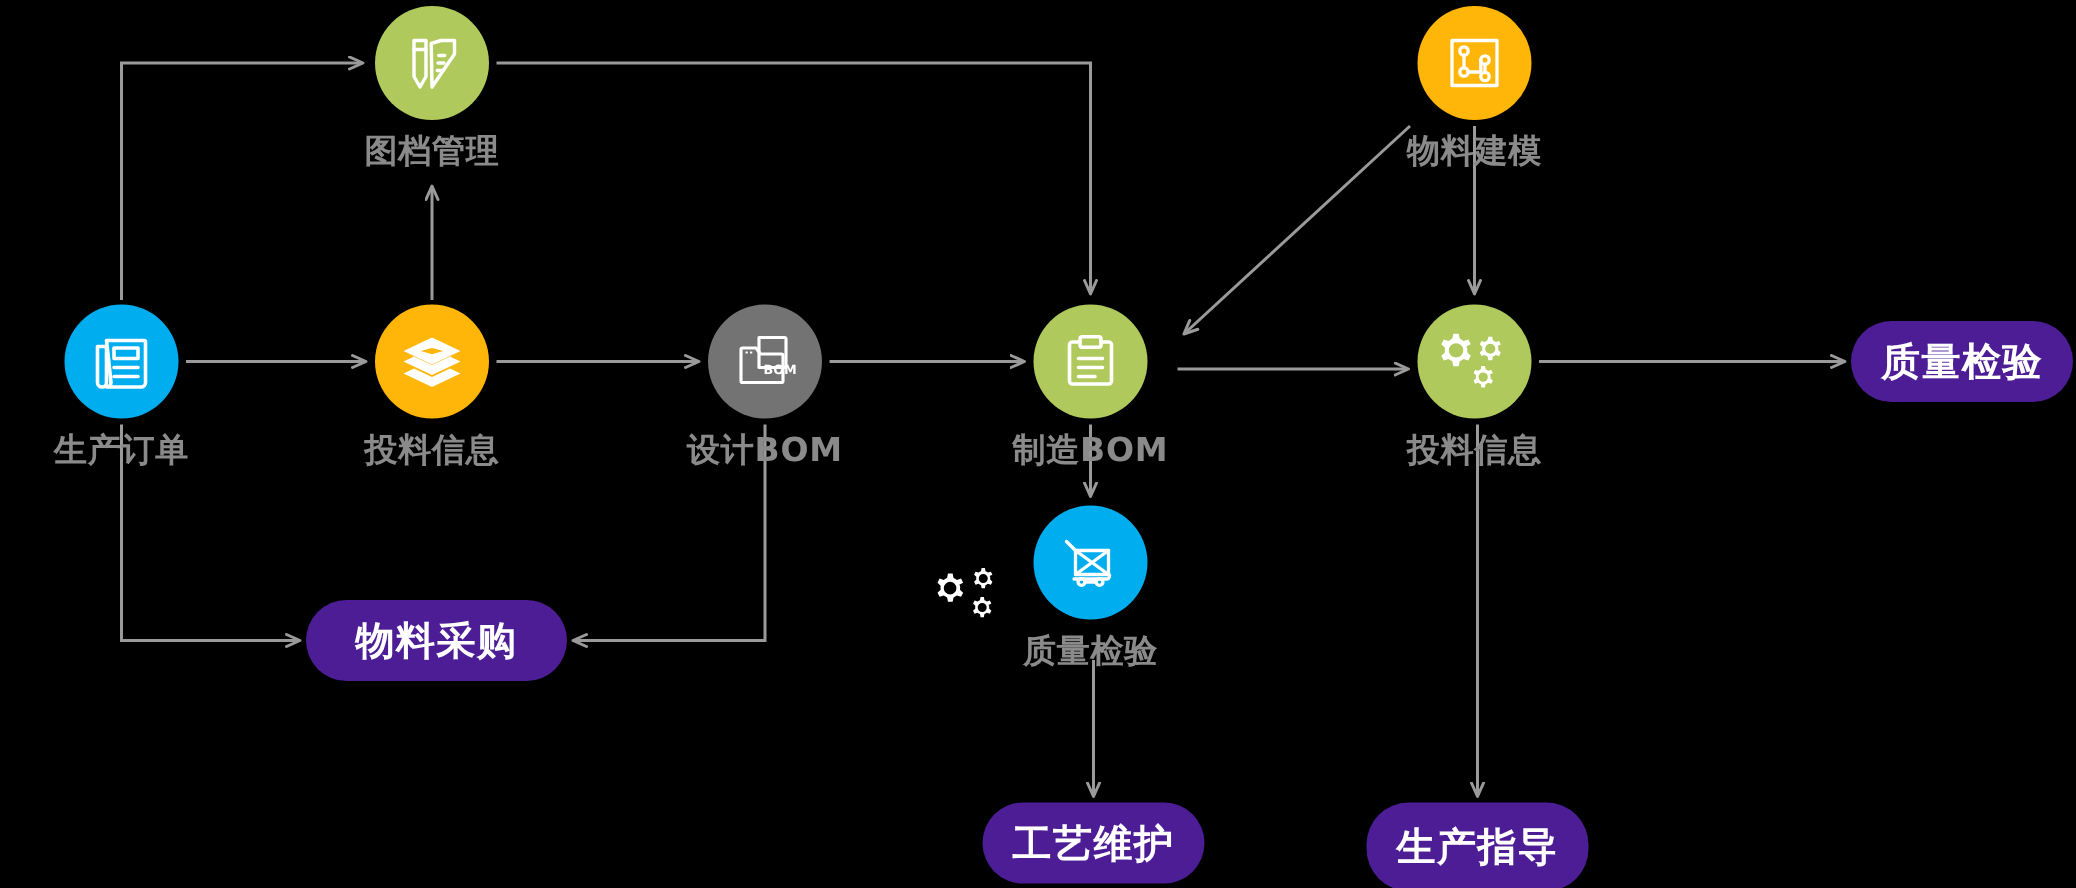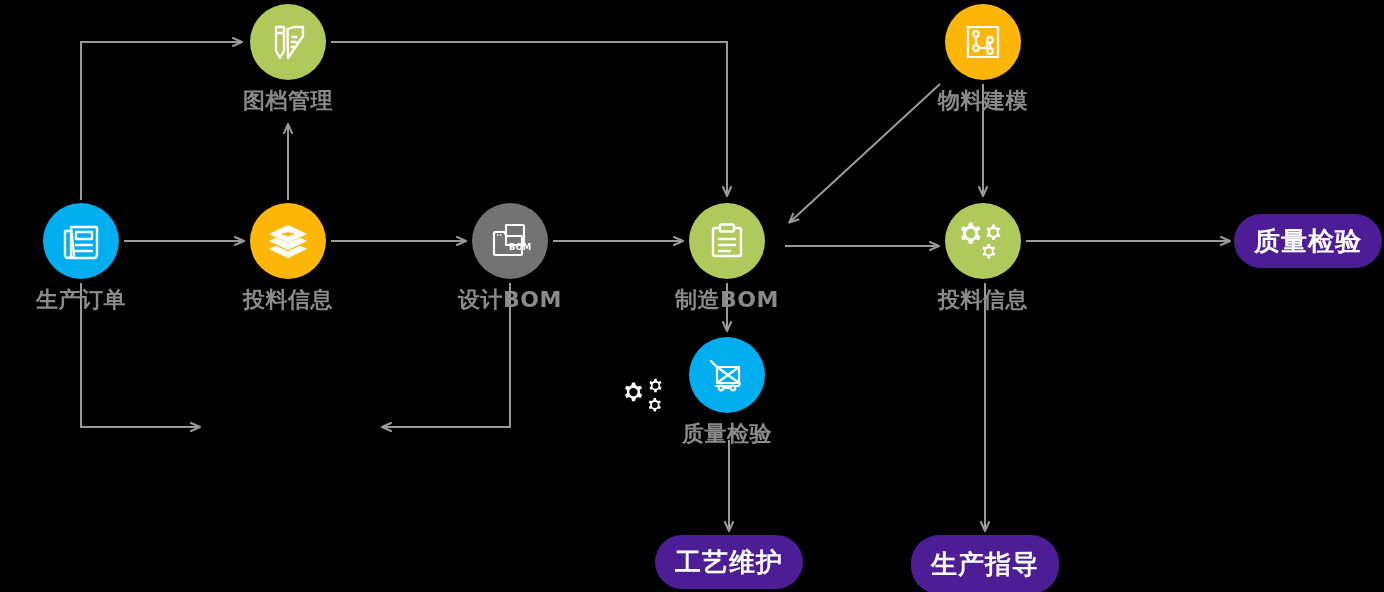--- a/index.html
+++ b/index.html
@@ -225,20 +225,23 @@
         <path d="M12,14 L34,30 M34,14 L12,30"></path>
         <path d="M11,33 h22 a2,2 0 0 0 1,-3.5"></path>
         <circle cx="16" cy="35" r="2.3"></circle>
         <circle cx="28" cy="35" r="2.3"></circle>
         <path d="M18.3,35 h7.4"></path>
       </svg>
     </div>
     <div class="caption">质量检验</div>
   </div>
 
+  <div class="pill" style="left:204px; top:400px; width:174px; height:54px;">
+    <span>物料采购</span>
+  </div>
 
   <div class="pill" style="left:1234px; top:214px; width:148px; height:54px;">
     <span>质量检验</span>
   </div>
 
   <div class="pill" style="left:655px; top:535px; width:148px; height:54px;">
     <span>工艺维护</span>
   </div>
 
   <div class="pill" style="left:911px; top:535px; width:148px; height:59px;">

